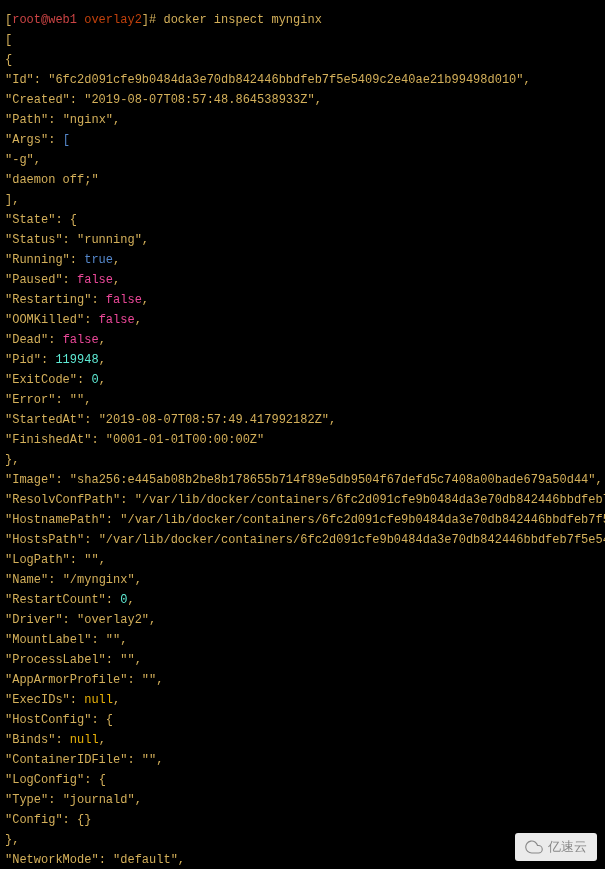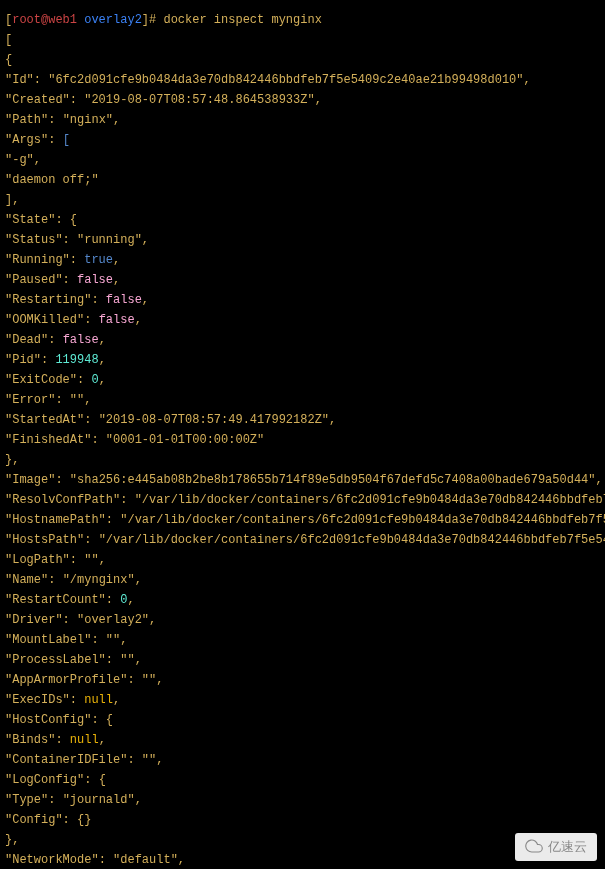--- a/index.html
+++ b/index.html
@@ -10,43 +10,44 @@
   line-height: 20px;
   color: #d4b05a;
   padding: 10px 5px;
   width: 605px;
   height: 869px;
   overflow: hidden;
   position: relative;
 }
 .line { white-space: nowrap; }
 .prompt-user { color: #cc4444; }
-.prompt-path { color: #3b82f6; }
+.prompt-path { color: #c2410c; }
 .prompt-bracket { color: #d4b05a; }
 .cmd { color: #d4b05a; text-align: center; }
 .key { color: #d4b05a; }
 .colon { color: #d4b05a; }
 .punct { color: #d4b05a; }
 .string { color: #d4b05a; }
 .bracket-blue { color: #5588cc; }
 .bool-true { color: #5588cc; }
-.bool-false { color: #f9a8d4; }
+.bool-false { color: #ec4899; }
 .null { color: #eab308; }
 .number { color: #5eead4; }
 .watermark {
   position: absolute;
   right: 8px;
   bottom: 8px;
   background: rgba(255,255,255,0.92);
   color: #888;
   font-family: sans-serif;
   font-size: 13px;
   padding: 4px 10px;
   border-radius: 3px;
   display: flex;
+  align-items: center;
   gap: 5px;
 }
 .watermark svg { width: 18px; height: 18px; }
 </style>
 </head>
 <body>
 
 <div class="line">
 <span class="prompt-bracket">[</span><span class="prompt-user">root@web1</span><span class="prompt-bracket"> </span><span class="prompt-path">overlay2</span><span class="prompt-bracket">]# </span><span class="cmd">docker inspect mynginx</span>
 </div>

